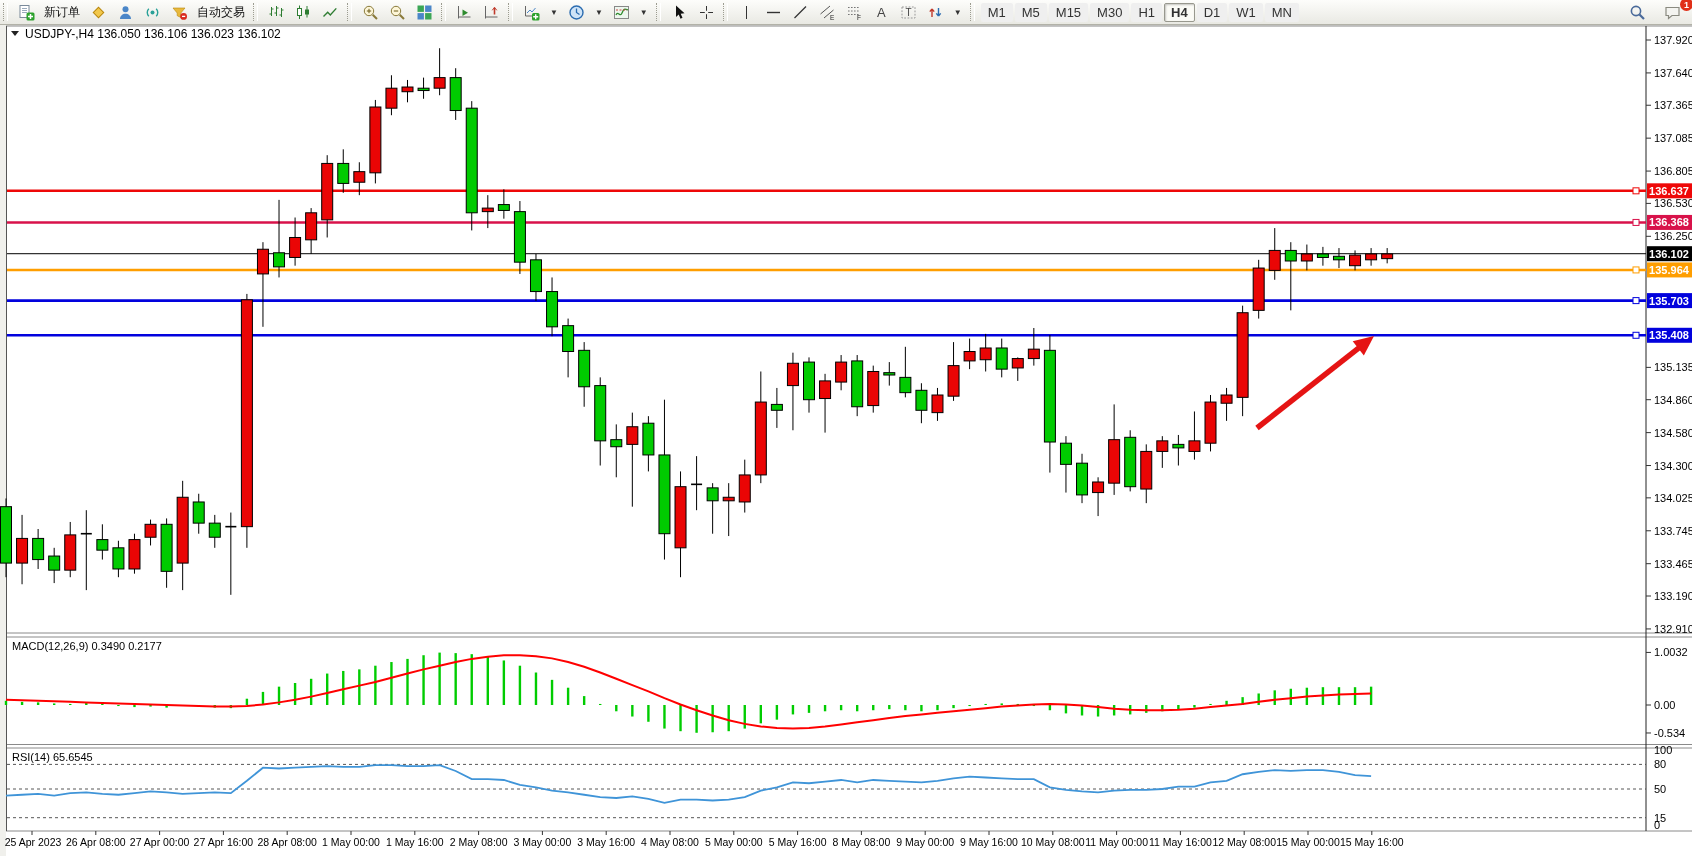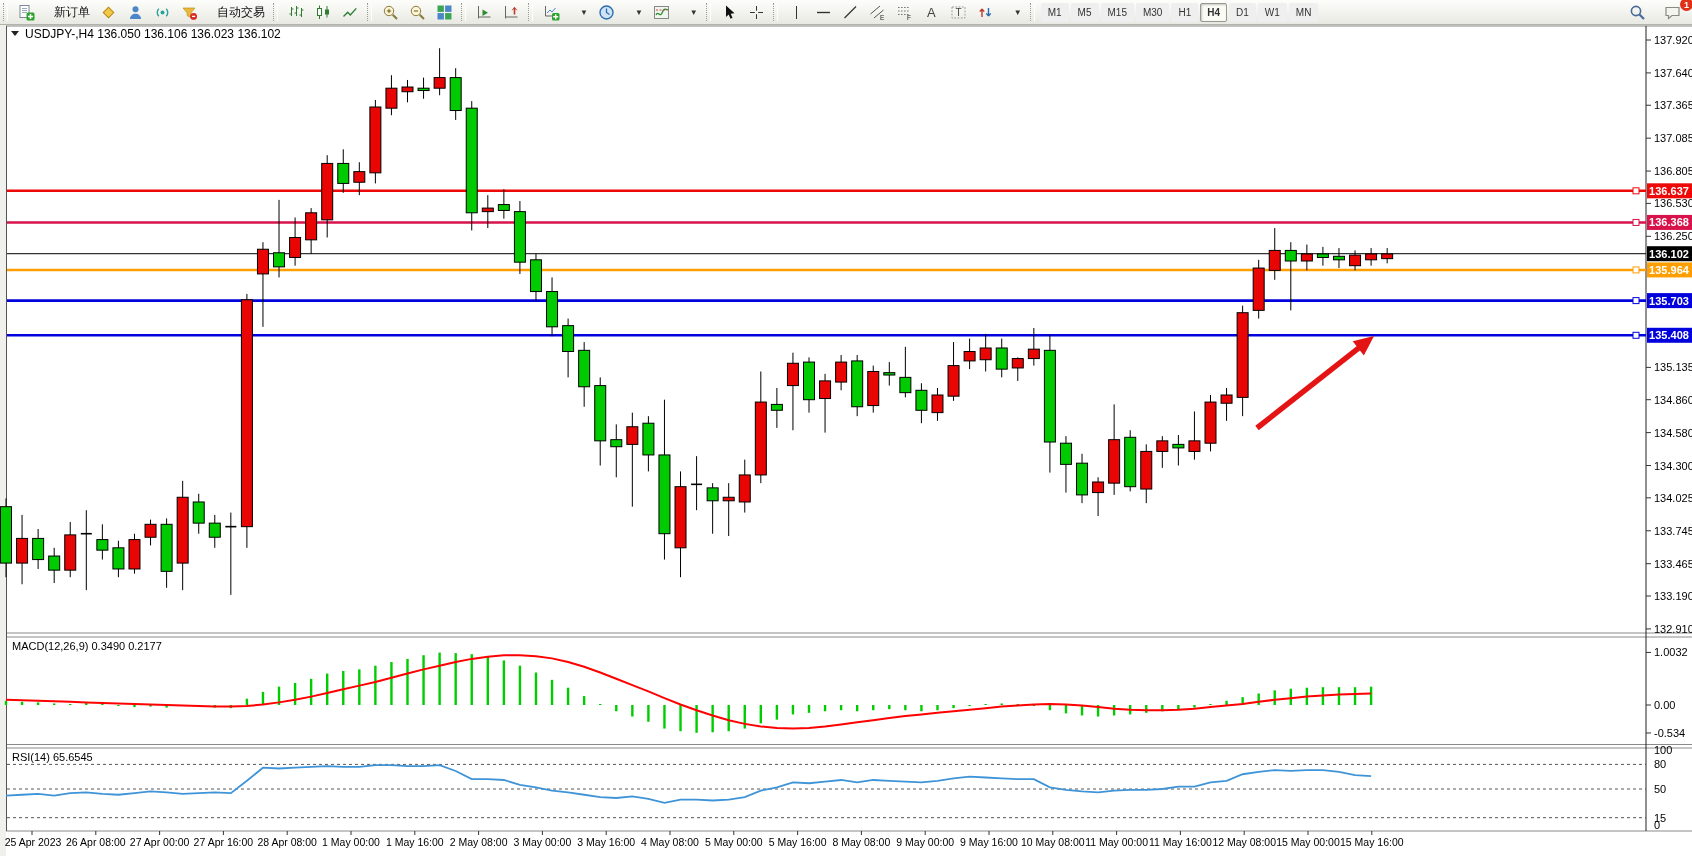--- a/index.html
+++ b/index.html
@@ -2,26 +2,26 @@
 <html><head>
 <meta charset="utf-8">
 <style>
   html,body{margin:0;padding:0;background:#e8e8e4;font-family:"Liberation Sans",sans-serif;}
   #app{position:relative;width:1692px;height:856px;background:#f0f0ec;overflow:hidden;}
   #toolbar{position:absolute;top:0;left:0;width:1692px;height:25px;
     background:linear-gradient(#fdfdfb,#e9e9e3);border-bottom:1px solid #b2b2a8;
     display:flex;align-items:center;box-sizing:border-box;}
   .tb-group{display:flex;align-items:center;height:25px;}
   .grip{width:3px;height:18px;margin:0 5px 0 3px;border-left:1px dotted #9c9c90;border-right:1px solid #fff;}
-  .tb-btn{display:flex;align-items:center;gap:19px;height:21px;padding:0 3px;margin:0 1px;
+  .tb-btn{display:flex;align-items:center;gap:9px;height:21px;padding:0 3px;margin:0 1px;
     border:1px solid transparent;border-radius:2px;background:transparent;cursor:default;}
   .tb-btn svg{width:17px;height:17px;display:block;}
   .tb-label{font-size:12px;color:#101010;white-space:nowrap;}
   .caret{font-size:8px;color:#333;margin-left:1px;}
-  .tf-btn{font-size:10px;color:#333;height:19px;padding:1px 6px;margin:9px 1px;border:1px solid transparent;
+  .tf-btn{font-size:13px;color:#333;height:19px;padding:1px 6px;margin:9px 1px;border:1px solid transparent;
     display:flex;align-items:center;border-radius:2px;text-align:right;}
   .tf-btn.active{background:#fbfbf6;border:1px solid #98988e;box-shadow:inset 1px 1px 2px rgba(0,0,0,.22);font-weight:bold;}
   .tb-right{position:absolute;right:6px;top:1px;display:flex;align-items:center;gap:8px;height:23px;}
   .badge{position:absolute;top:-4px;right:-7px;width:13px;height:13px;border-radius:50%;
     background:#e03018;color:#fff;font-size:9px;font-weight:bold;display:flex;align-items:center;justify-content:center;}
   .chat-wrap{position:relative;}
   #chart-svg{position:absolute;top:25px;left:0;}
   #chart-svg text{font-family:"Liberation Sans",sans-serif;}
 </style>
 </head>

